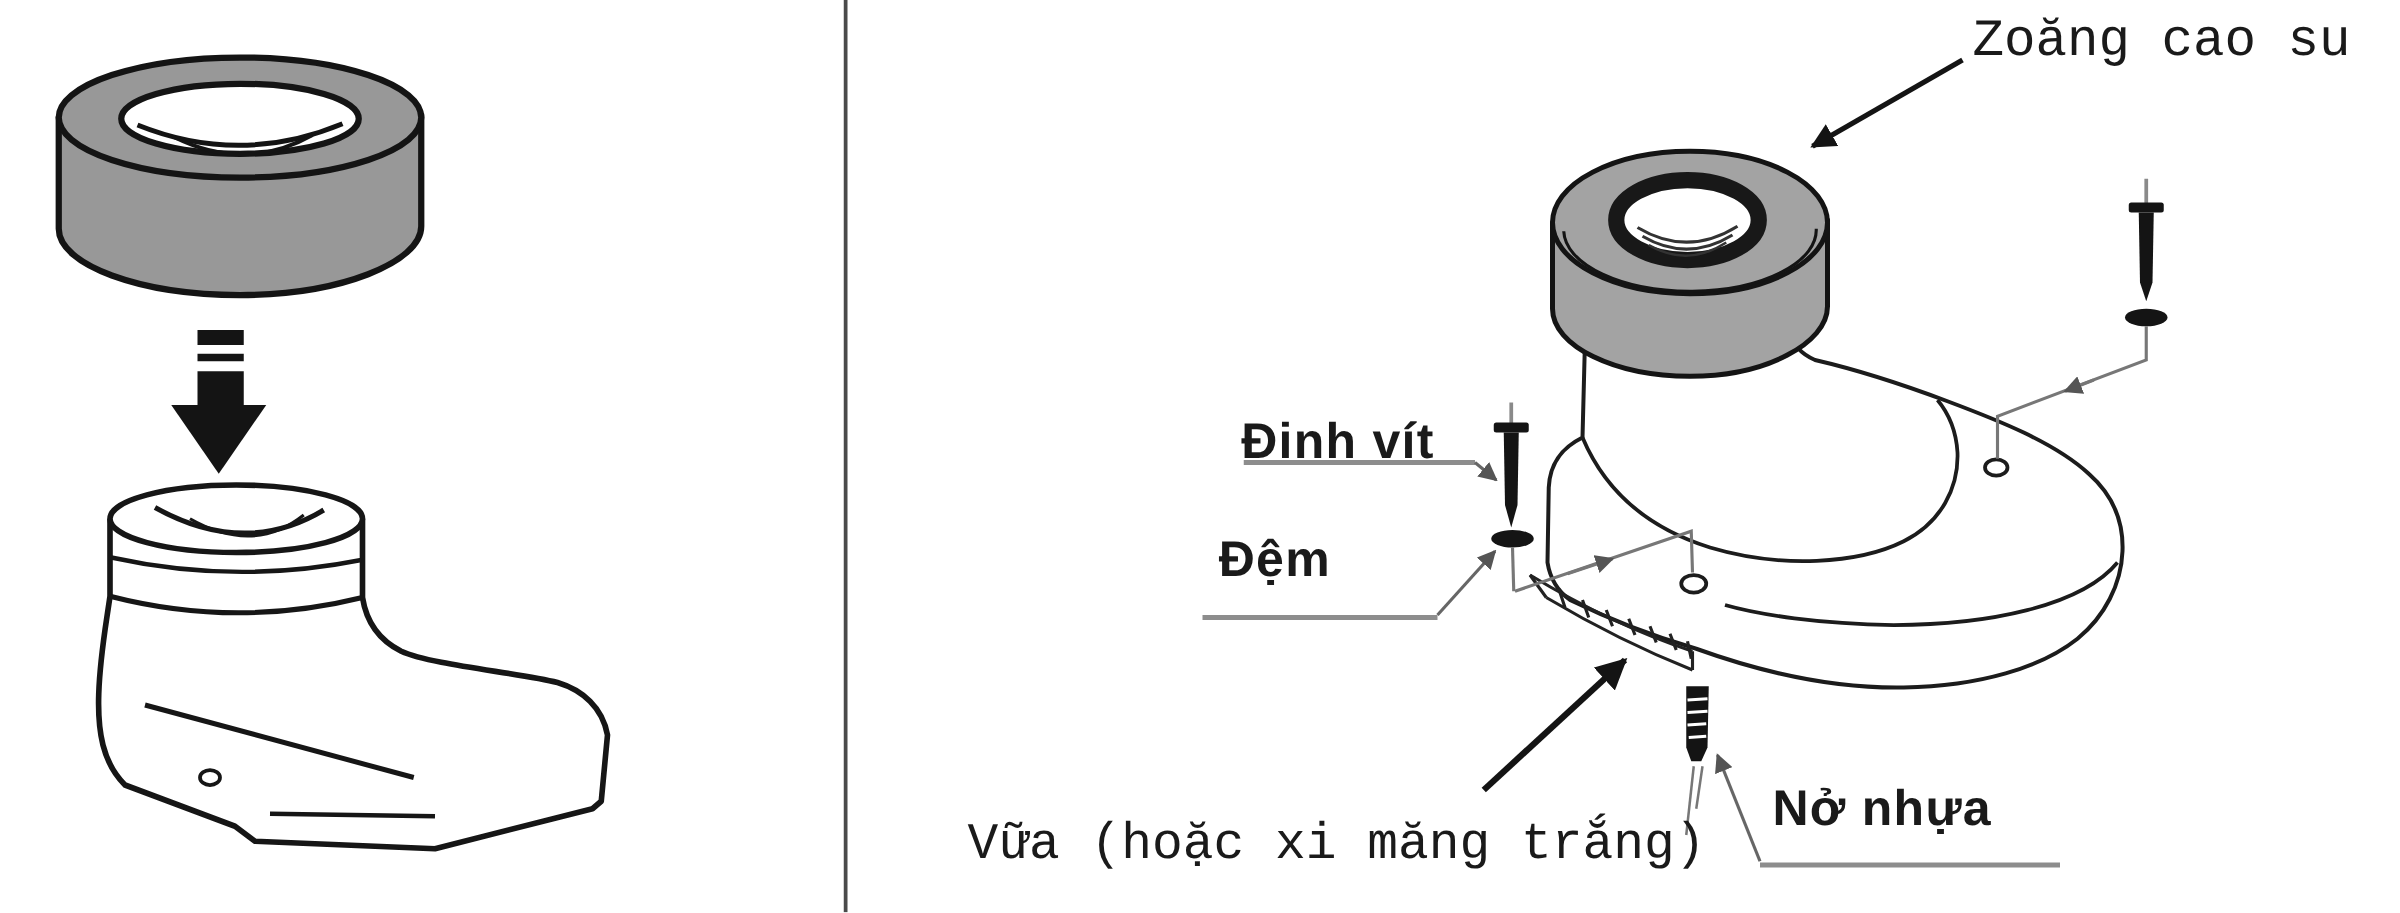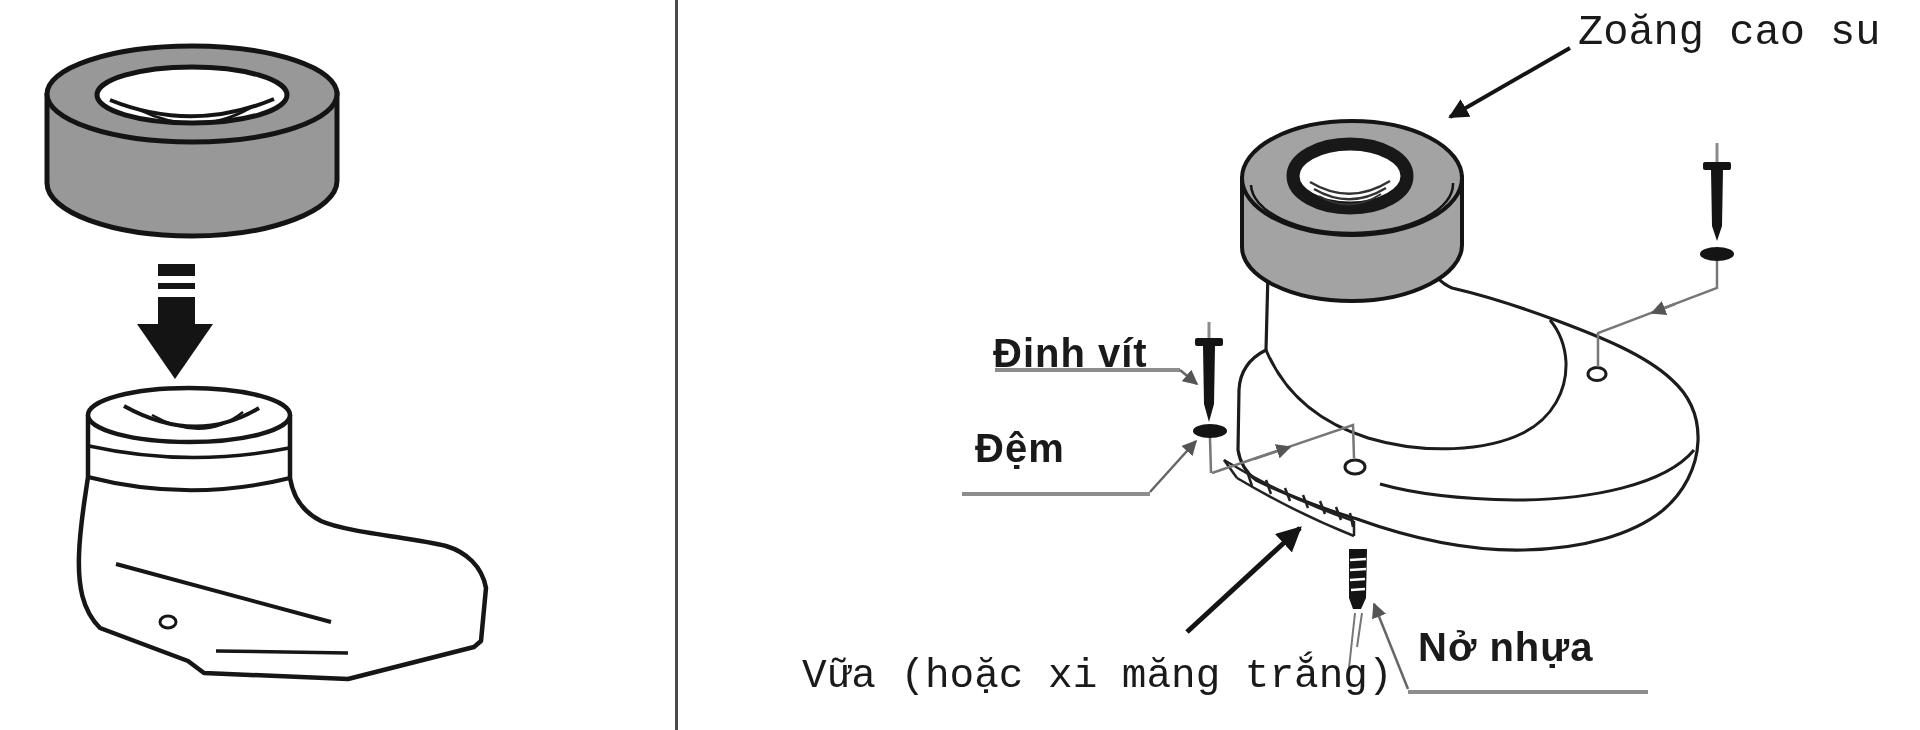--- a/index.html
+++ b/index.html
@@ -5,21 +5,21 @@
   html,body{margin:0;padding:0;background:#ffffff;}
   #stage{position:relative;width:1920px;height:730px;background:#ffffff;overflow:hidden;
          font-family:"Liberation Sans",sans-serif;}
   #drawing{position:absolute;left:0;top:0;}
   .lbl{position:absolute;color:#1a1a1a;white-space:nowrap;line-height:1;}
   .lbl.serif{font-family:Liberation Mono, monospace;font-size:42px;font-weight:normal;}
   .lbl.sans{font-family:"Liberation Sans","DejaVu Sans",sans-serif;font-size:40px;font-weight:bold;letter-spacing:1px;}
   #lbl-zoang{left:1578px;top:12px;}
   #lbl-dinhvit{left:993px;top:313px;margin-top:20px;}
   #lbl-dem{left:975px;top:428px;}
-  #lbl-vua{left:802px;top:656px;font-size:41px;}
+  #lbl-vua{left:774px;top:656px;font-size:41px;}
   #lbl-nonhua{left:1418px;top:627px;}
 </style>
 </head>
 <body>
 
 <div id="stage">
 
 <svg id="drawing" width="1920" height="730" viewBox="0 0 1920 730">
   <defs>
     <marker id="arr-s" viewBox="0 0 10 10" refX="9" refY="5" markerWidth="6" markerHeight="6" orient="auto">

